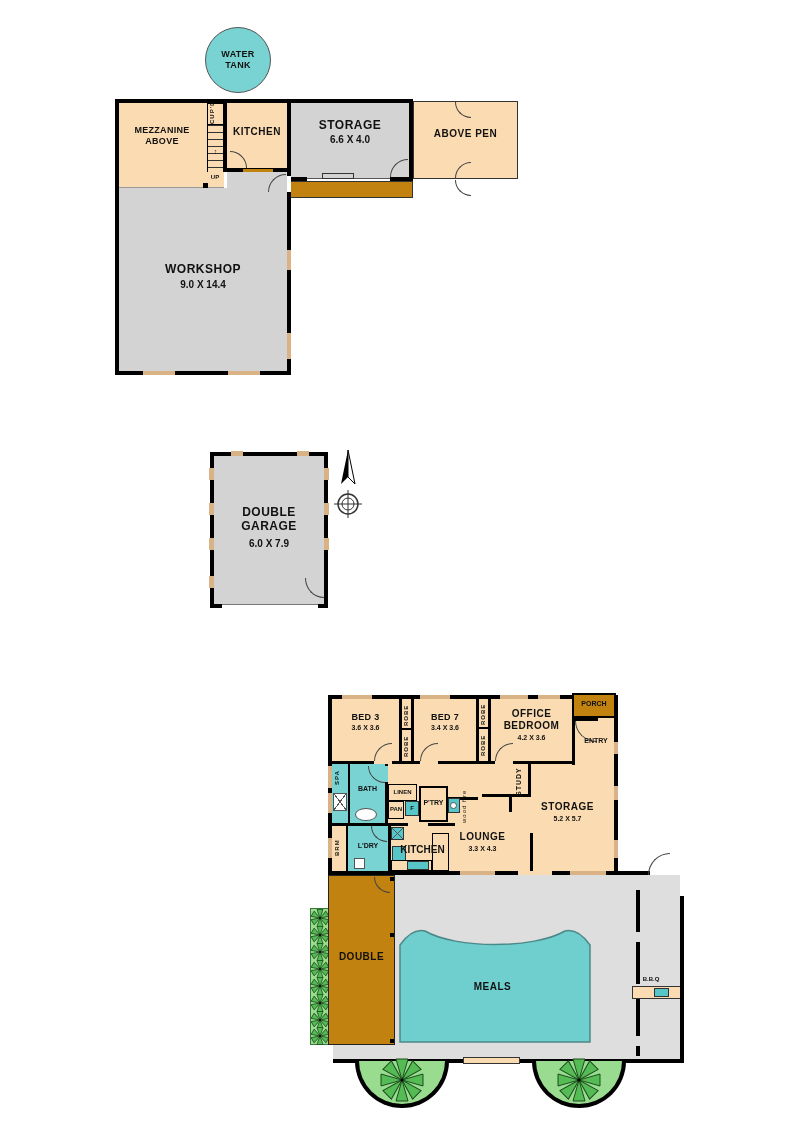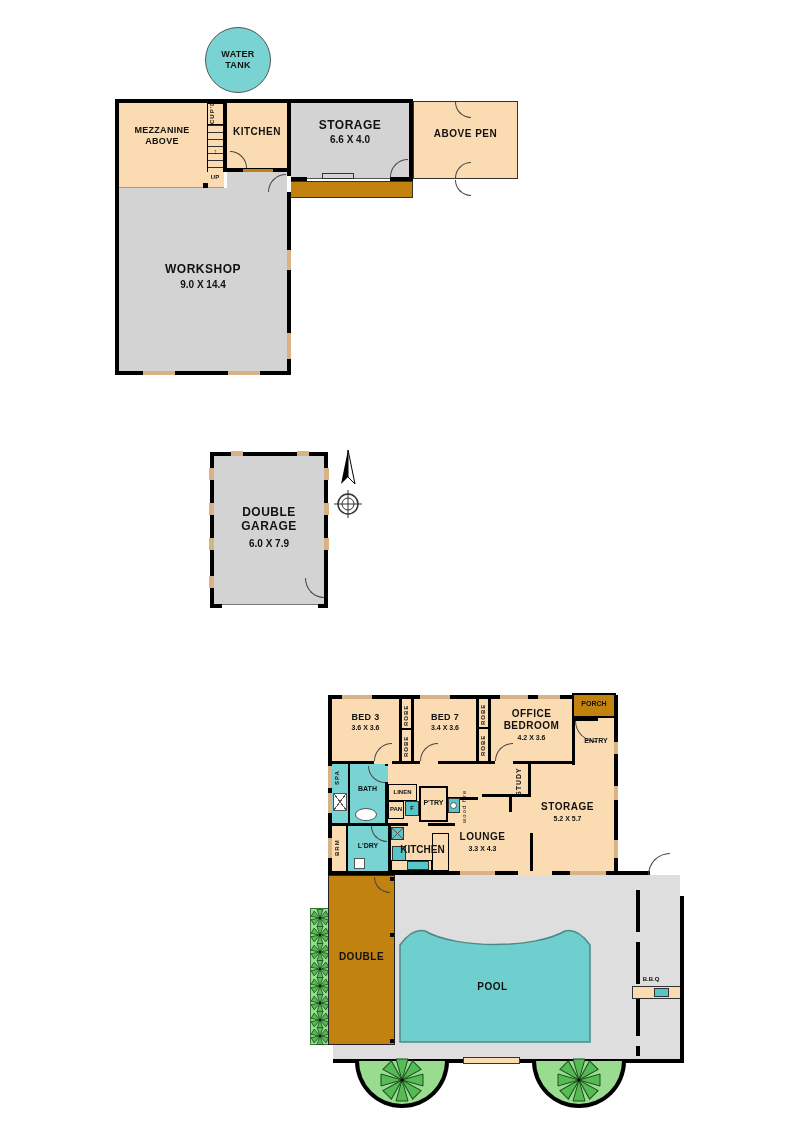--- a/index.html
+++ b/index.html
@@ -285,21 +285,21 @@
   <div class="dot" style="left:390px;top:877px;width:4px;height:4px"></div>
   <div class="dot" style="left:390px;top:933px;width:4px;height:4px"></div>
   <div class="dot" style="left:390px;top:1039px;width:4px;height:4px"></div>
   <div class="arc arc-bl" style="left:374px;top:877px;width:16px;height:16px"></div>
 
   <div class="abs" style="left:398px;top:926px">
     <svg width="194" height="118" viewBox="0 0 194 118">
       <path d="M2,116 L2,19 Q14,2 27,5 C58,23 136,23 167,5 Q180,2 192,19 L192,116 Z" fill="var(--pool-teal)" stroke="#4d8888" stroke-width="1.5"></path>
     </svg>
   </div>
-  <div class="lbl f10" style="left:455px;top:981px;width:75px">POOL</div>
+  <div class="lbl f10" style="left:455px;top:981px;width:75px">MEALS</div>
 
   <div class="fence-dash" style="left:636px;top:890px;width:4px;height:166px"></div>
   <div class="lbl f6" style="left:630px;top:976px;width:42px">B.B.Q</div>
   <div class="abs" style="left:632px;top:986px;width:49px;height:13px;border:1px solid #333;background:var(--peach)"></div>
   <div class="tealbox" style="left:654px;top:988px;width:15px;height:9px"></div>
 
   <div class="wall" style="left:614px;top:871px;width:36px;height:4px"></div>
   <div class="arc arc-tl" style="left:648px;top:853px;width:22px;height:22px"></div>
   <div class="wall" style="left:680px;top:896px;width:4px;height:167px"></div>
   <div class="wall" style="left:333px;top:1059px;width:351px;height:4px"></div>

